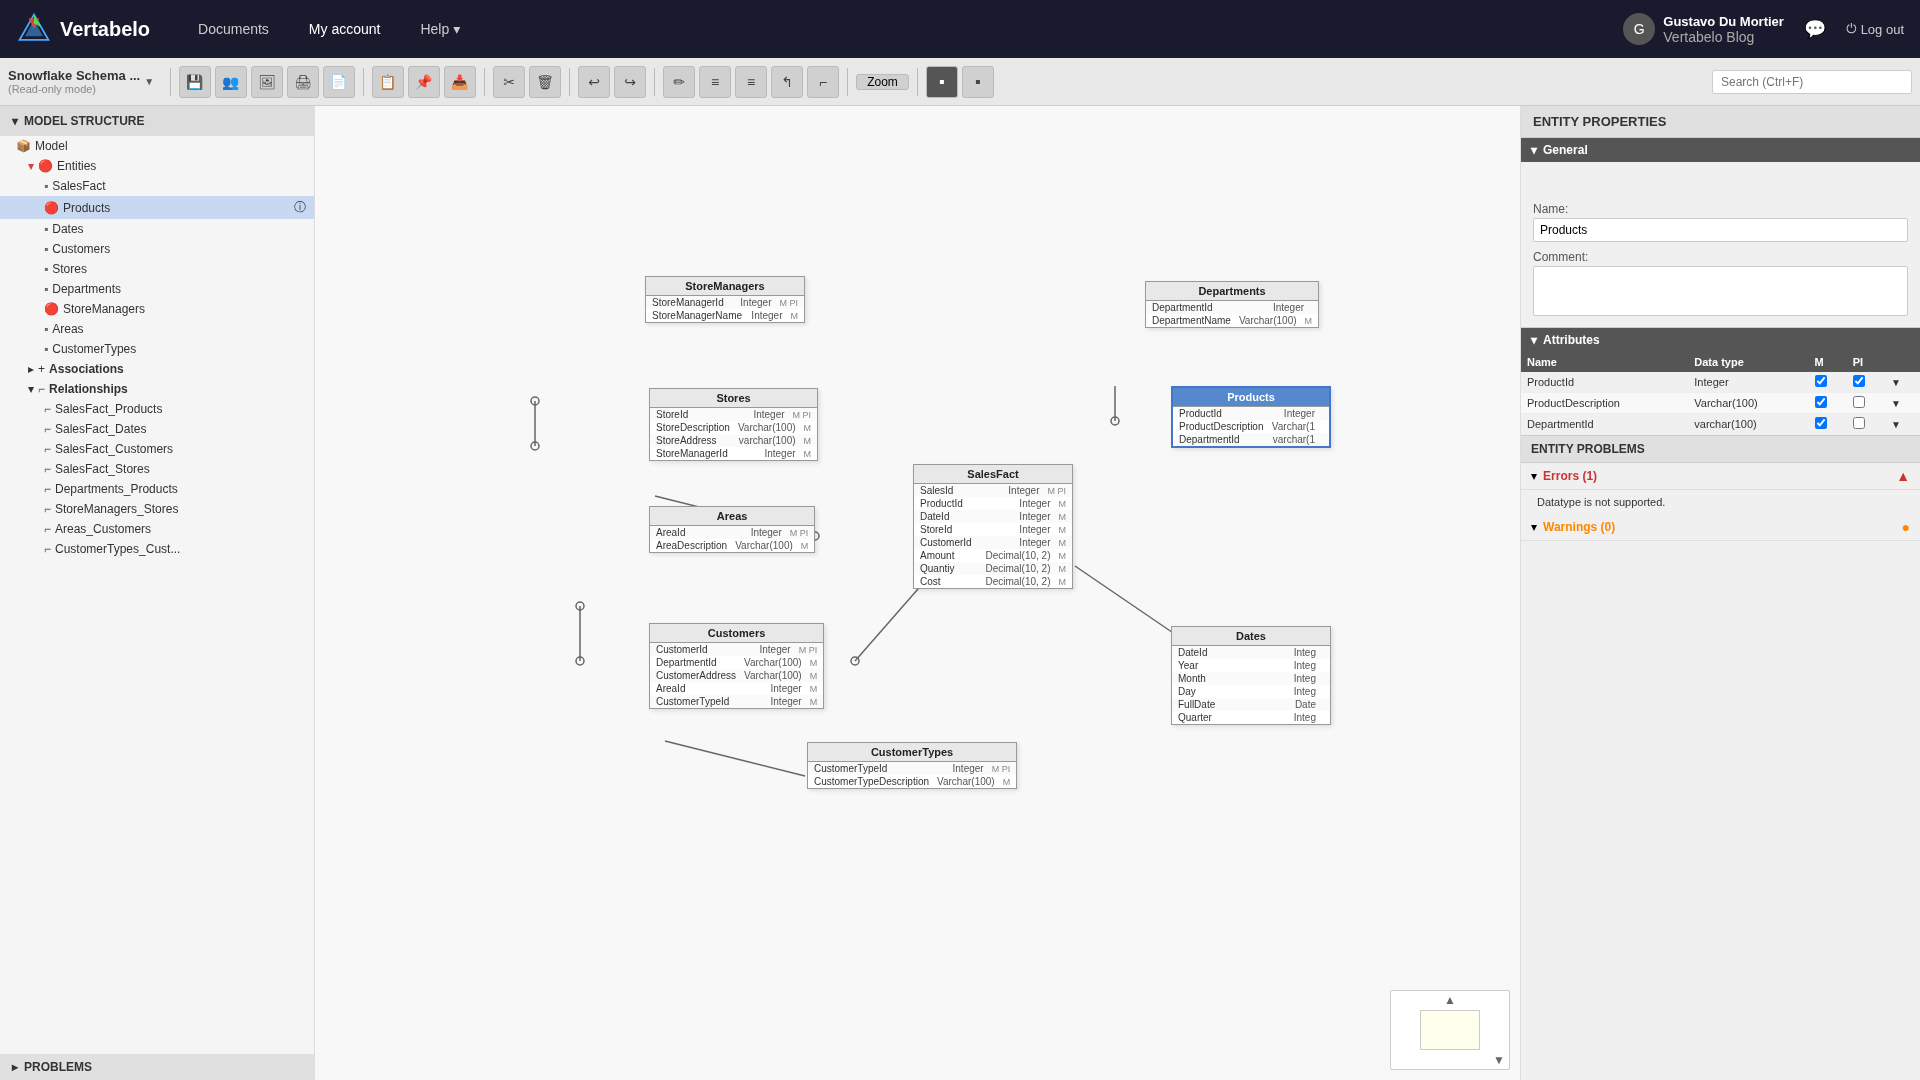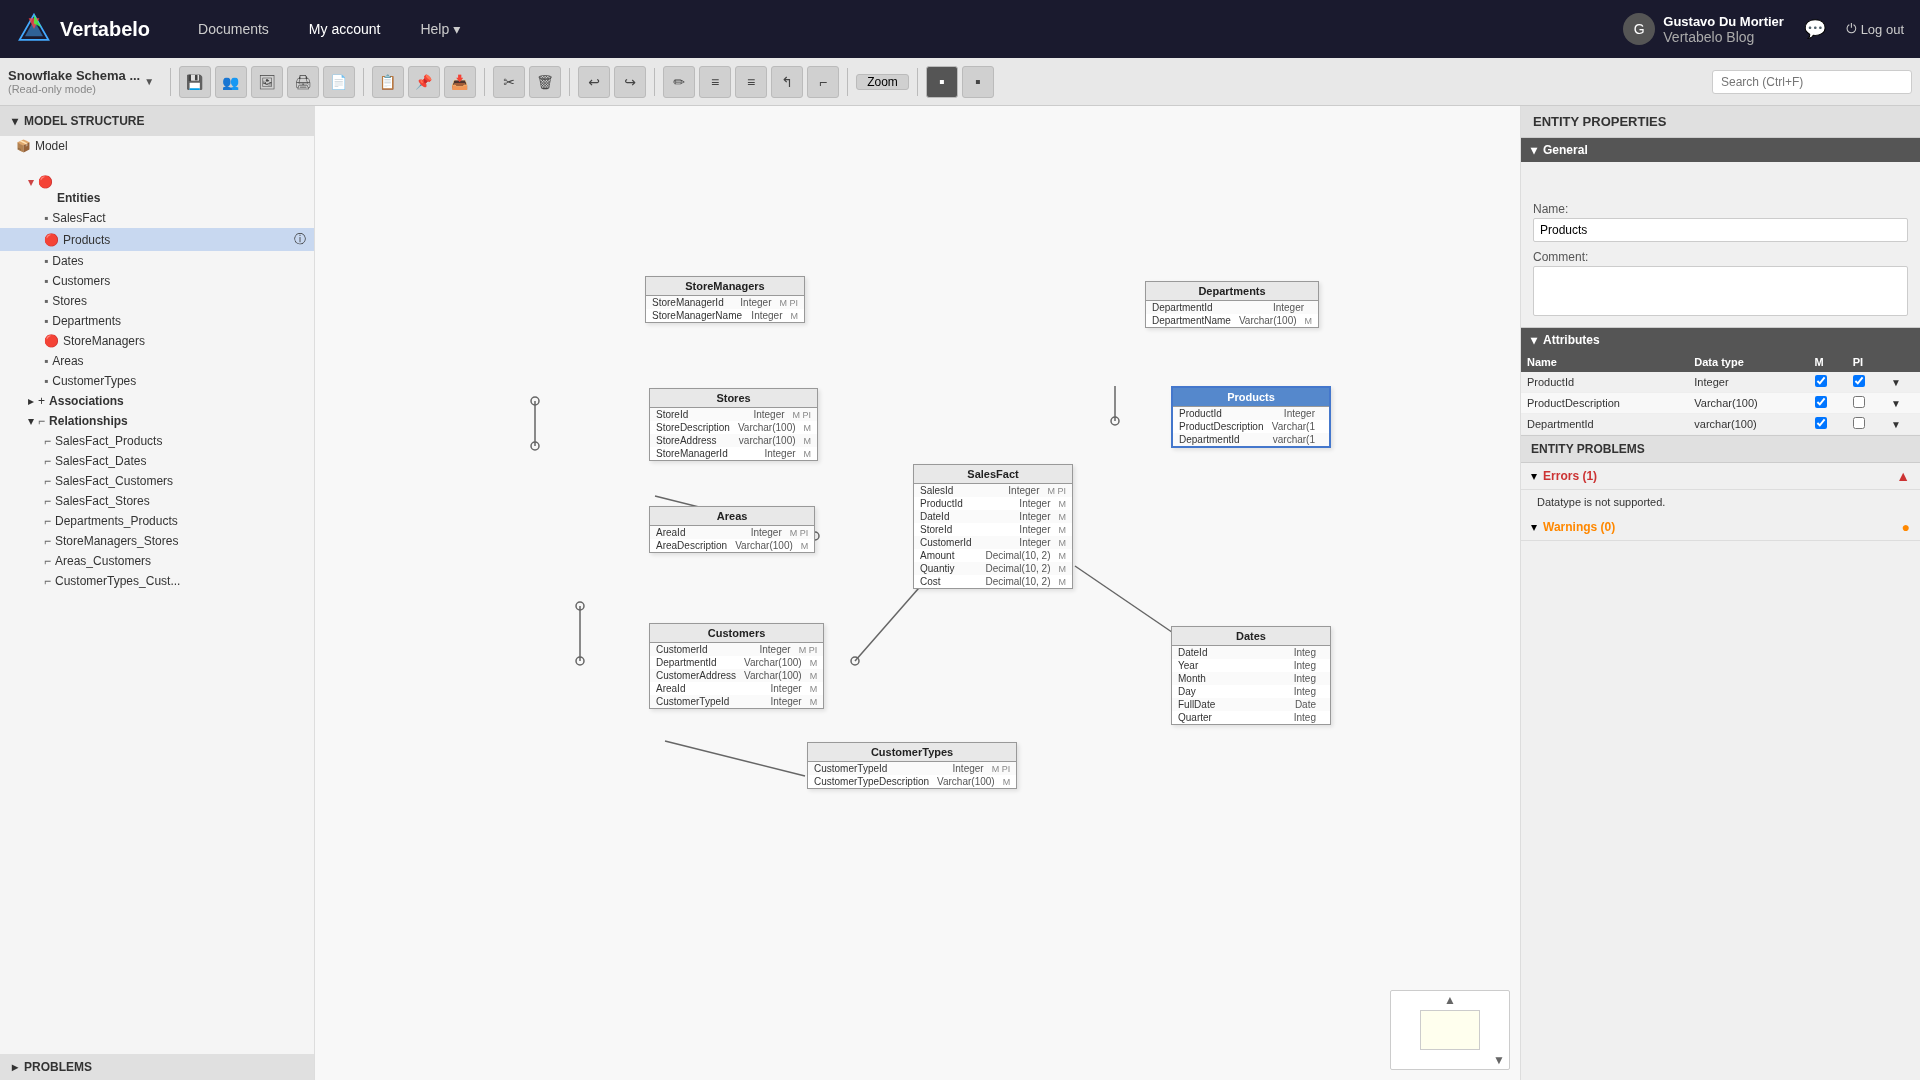--- a/index.html
+++ b/index.html
@@ -496,21 +496,21 @@
       <span>MODEL STRUCTURE</span>
     </div>
     <div class="sidebar-content">
       <div class="tree-item level1">
         <span class="tree-icon">📦</span>
         <span>Model</span>
       </div>
       <div class="tree-item level2">
         <span class="tree-icon entity-icon">▾</span>
         <span class="tree-icon entity-icon">🔴</span>
-        <span style="font-weight:bold;margin-top:32px;">Entities</span>
+        <span style="font-weight:normal;">Entities</span>
       </div>
       <div class="tree-item level3">
         <span class="tree-icon table-icon">▪</span>
         <span>SalesFact</span>
       </div>
       <div class="tree-item level3 selected">
         <span class="tree-icon entity-icon">🔴</span>
         <span>Products</span>
         <span style="margin-left:auto;">ⓘ</span>
       </div>

